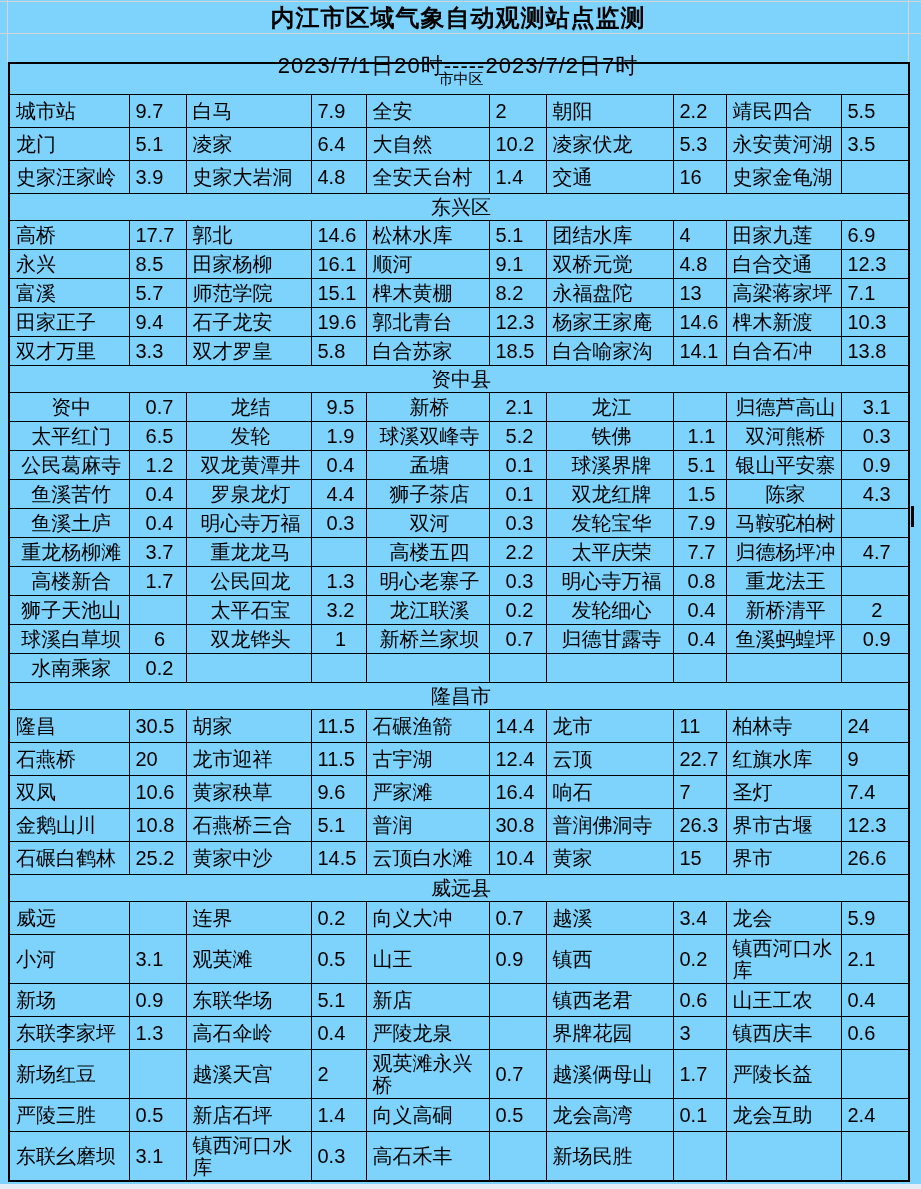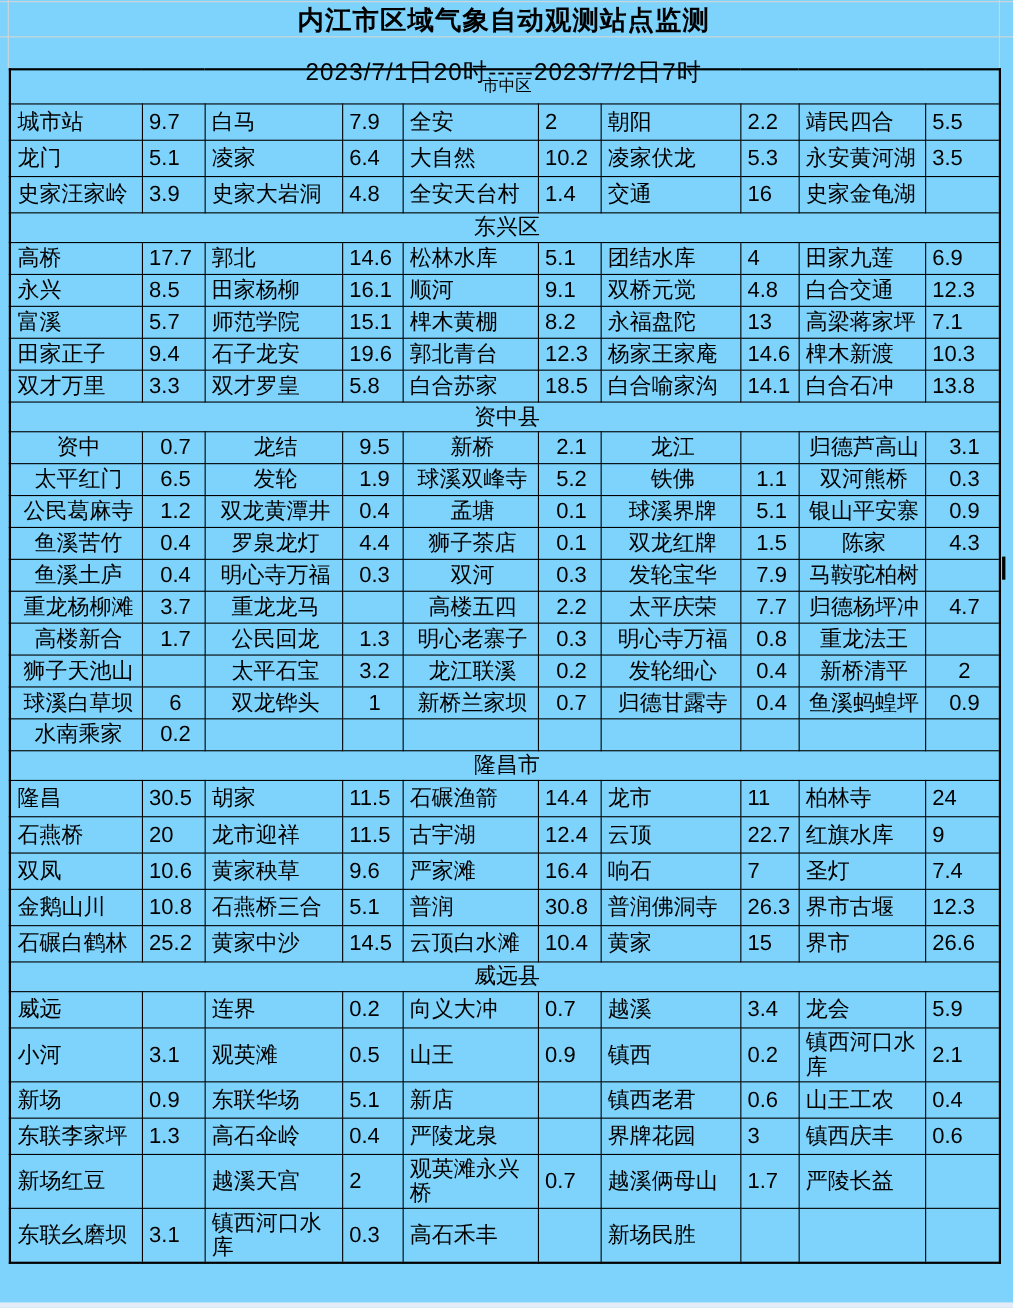--- a/index.html
+++ b/index.html
@@ -441,20 +441,32 @@
           <td class="name-cell">越溪天宫</td>
           <td class="value-cell">2</td>
           <td class="name-cell">观英滩永兴桥</td>
           <td class="value-cell">0.7</td>
           <td class="name-cell">越溪俩母山</td>
           <td class="value-cell">1.7</td>
           <td class="name-cell">严陵长益</td>
           <td class="value-cell"></td>
         </tr>
         <tr class="rows4">
+          <td class="name-cell">严陵三胜</td>
+          <td class="value-cell">0.5</td>
+          <td class="name-cell">新店石坪</td>
+          <td class="value-cell">1.4</td>
+          <td class="name-cell">向义高硐</td>
+          <td class="value-cell">0.5</td>
+          <td class="name-cell">龙会高湾</td>
+          <td class="value-cell">0.1</td>
+          <td class="name-cell">龙会互助</td>
+          <td class="value-cell">2.4</td>
+        </tr>
+        <tr class="rows4">
           <td class="name-cell">东联幺磨坝</td>
           <td class="value-cell">3.1</td>
           <td class="name-cell">镇西河口水库</td>
           <td class="value-cell">0.3</td>
           <td class="name-cell">高石禾丰</td>
           <td class="value-cell"></td>
           <td class="name-cell">新场民胜</td>
           <td class="value-cell"></td>
           <td class="name-cell"></td>
           <td class="value-cell"></td>

